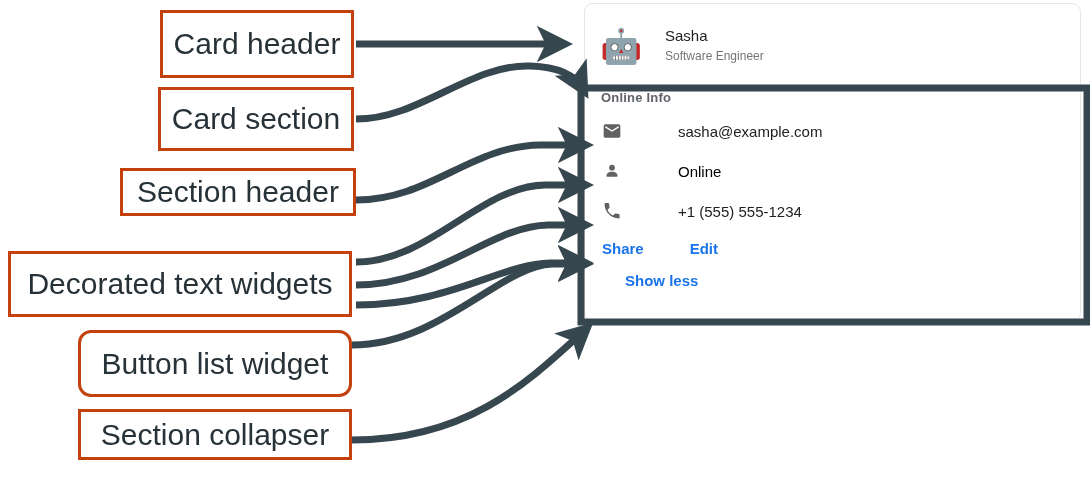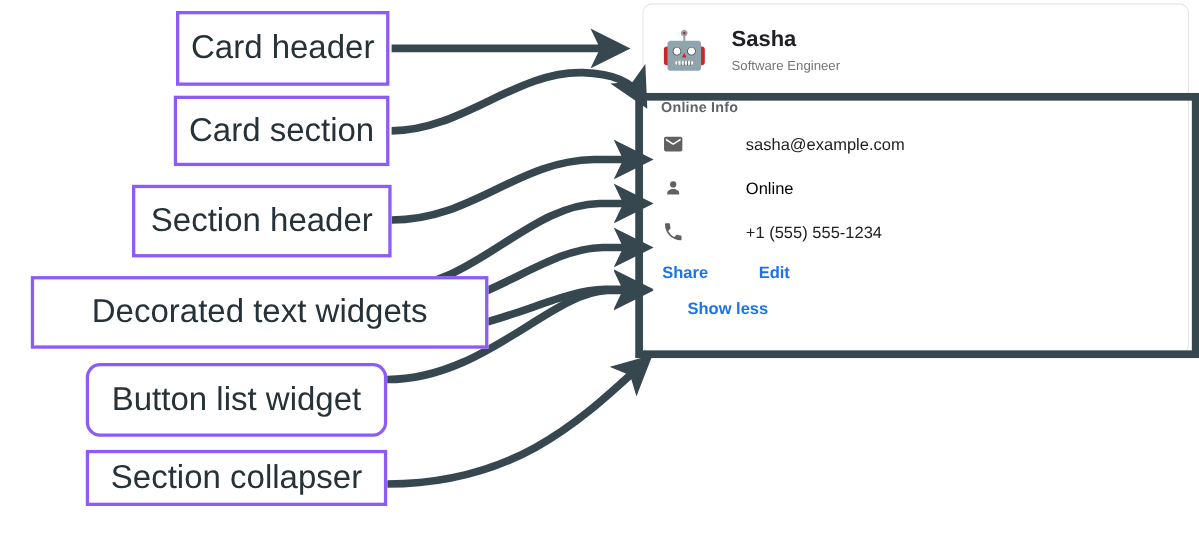--- a/index.html
+++ b/index.html
@@ -9,21 +9,21 @@
     font-family:"Liberation Sans", sans-serif;
     overflow:hidden;
     position:relative;
   }
   #stage{position:absolute;left:0;top:0;width:1090px;height:494px;}
 
   
   .callout{
     position:absolute;
     box-sizing:border-box;
-    border:3px solid #8b5cf6;
+    border:3px solid #c2410c;
     background:#ffffff;
     display:flex;
     align-items:center;
     justify-content:center;
     color:#263238;
     font-size:30px;
     line-height:1;
     letter-spacing:0px;
     white-space:nowrap;
     z-index:6;
@@ -52,21 +52,21 @@
   }
   .avatar{
     width:42px;height:42px;
     flex:0 0 42px;
     display:flex;align-items:center;justify-content:center;
     font-size:34px;
     line-height:1;
   }
   .header-text{margin-left:22px;display:flex;flex-direction:column;justify-content:center;}
   .header-title{
-    font-size:20px;font-weight:bold;color:#202124;line-height:1.35;
+    font-size:15px;font-weight:normal;color:#202124;line-height:1.35;
   }
   .header-sub{
     font-size:12px;color:#757575;line-height:1.45;margin-top:2px;
   }
 
   .card-section{
     padding:0 0 0 16px;
   }
   .section-header{
     font-size:13px;
@@ -151,25 +151,25 @@
   </svg>
 
   <div class="callout" style="left:160px;top:10px;width:194px;height:68px;">
     <span>Card header</span>
   </div>
 
   <div class="callout" style="left:158px;top:87px;width:196px;height:64px;">
     <span>Card section</span>
   </div>
 
-  <div class="callout" style="left:120px;top:168px;width:236px;height:66px;">
+  <div class="callout" style="left:120px;top:168px;width:236px;height:48px;">
     <span>Section header</span>
   </div>
 
-  <div class="callout" style="left:28px;top:251px;width:416px;height:66px;">
+  <div class="callout" style="left:8px;top:251px;width:344px;height:66px;">
     <span>Decorated text widgets</span>
   </div>
 
   <div class="callout" style="left:78px;top:330px;width:274px;height:67px;border-radius:13px;">
     <span>Button list widget</span>
   </div>
 
   <div class="callout" style="left:78px;top:409px;width:274px;height:51px;">
     <span>Section collapser</span>
   </div>

